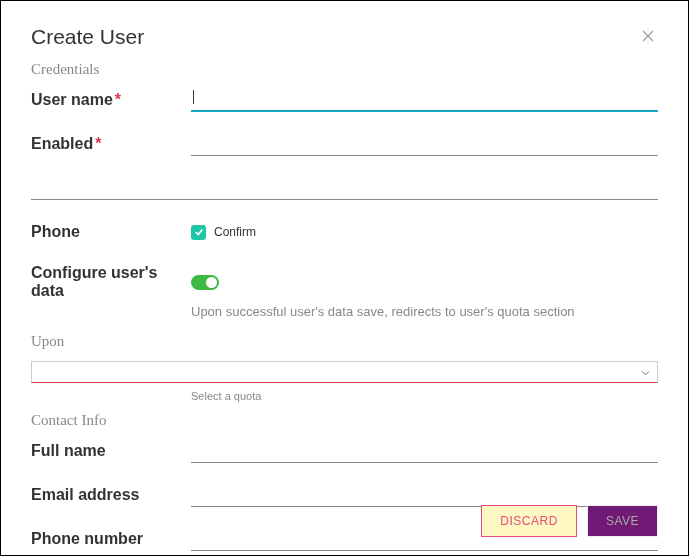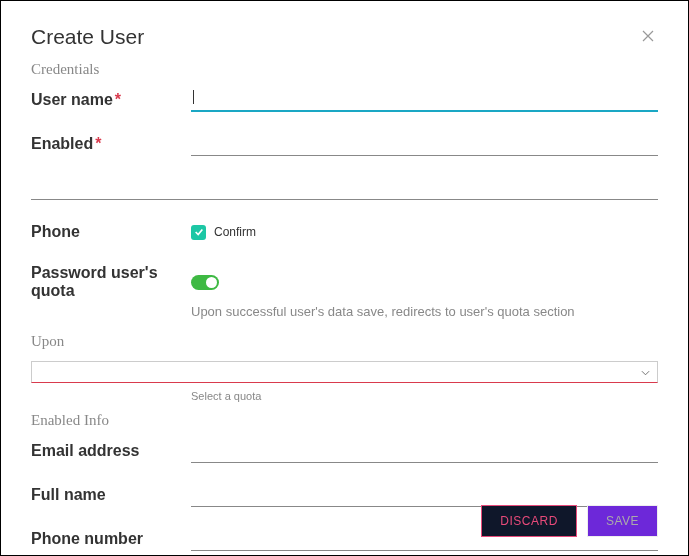--- a/index.html
+++ b/index.html
@@ -169,24 +169,24 @@
   font-size: 12px;
   letter-spacing: 0.5px;
   cursor: pointer;
   border: 1px solid transparent;
   background: none;
   font-family: inherit;
 }
 .btn-discard {
   border: 1px solid #e84a7a;
   color: #e84a7a;
-  background: #0f172a;
+  background: #fef9c3;
 }
 .btn-save {
-  background: #6d28d9;
+  background: #701a75;
   color: #aaa;
   border: 1px solid #eee;
   cursor: default;
 }
 .cursor-caret {
   position: absolute;
   width: 1px;
   height: 14px;
   background: #333;
 }
@@ -246,21 +246,21 @@
               <path d="M2 6 L5 9 L10 3" stroke="#fff" stroke-width="2" fill="none"></path>
             </svg>
         </div>
         <span class="checkbox-label">Confirm</span>
       </div>
     </div>
   </div>
 
   <div class="form-row tight">
     <div class="form-label">
-      <span>Password user's quota</span>
+      <span>Configure user's data</span>
     </div>
     <div class="form-control">
       <div class="toggle"></div>
     </div>
   </div>
   <div class="helper-text">Upon successful user's data save, redirects to user's quota section</div>
 
   <div class="section-label">Upon</div>
 
   <div class="form-row tight">
@@ -270,34 +270,34 @@
         <span class="select-chevron">
           <svg width="9" height="6" viewBox="0 0 10 6">
               <path d="M1 1 L5 5 L9 1" stroke="#666" stroke-width="1" fill="none"></path>
             </svg>
         </span>
       </div>
     </div>
   </div>
   <div class="select-helper">Select a quota</div>
 
-  <div class="section-label">Enabled Info</div>
+  <div class="section-label">Contact Info</div>
+
+  <div class="form-row">
+    <div class="form-label">
+      <span>Full name</span>
+    </div>
+    <div class="form-control">
+      <input type="text" class="text-input" value="" style="">
+    </div>
+  </div>
 
   <div class="form-row">
     <div class="form-label">
       <span>Email address</span>
-    </div>
-    <div class="form-control">
-      <input type="text" class="text-input" value="" style="">
-    </div>
-  </div>
-
-  <div class="form-row">
-    <div class="form-label">
-      <span>Full name</span>
     </div>
     <div class="form-control">
       <input type="text" class="text-input" value="" style="">
     </div>
   </div>
 
   <div class="form-row">
     <div class="form-label">
       <span>Phone number</span>
     </div>

